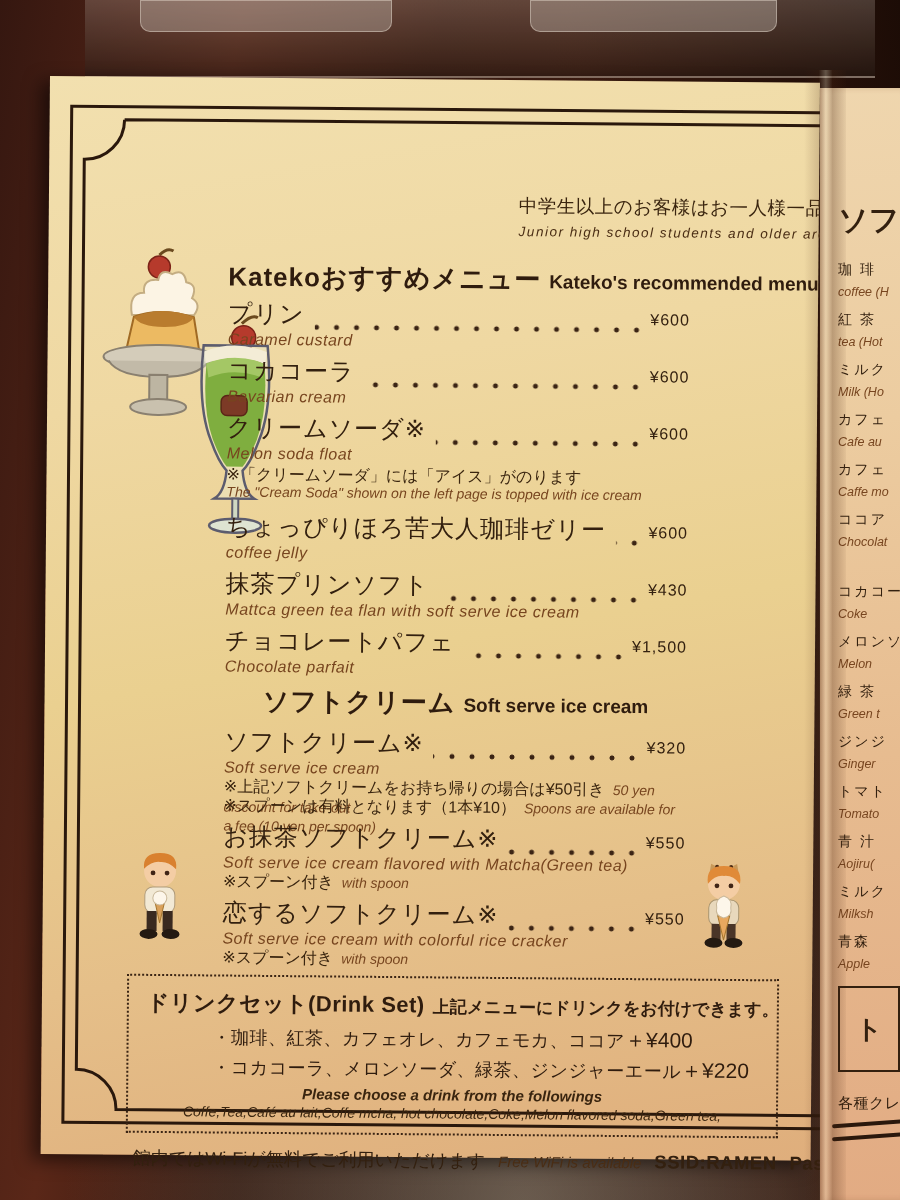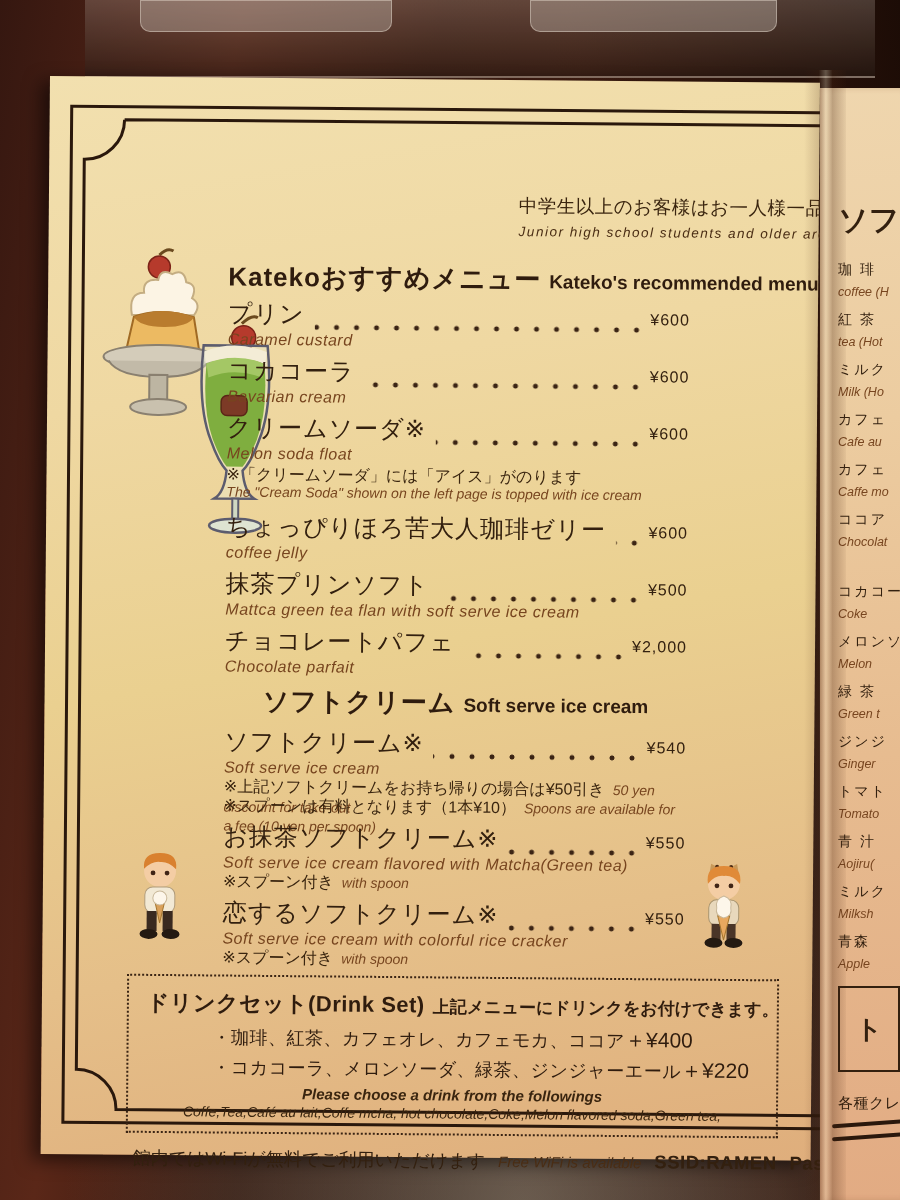--- a/index.html
+++ b/index.html
@@ -186,43 +186,43 @@
           <span class="leader"></span>
           <span class="price">¥600</span>
         </div>
       <div class="item-desc">coffee jelly</div>
     </div>
 
     <div class="item">
       <div class="item-row">
           <span class="item-name">抹茶プリンソフト</span>
           <span class="leader"></span>
-          <span class="price">¥500</span>
+          <span class="price">¥430</span>
         </div>
       <div class="item-desc">Mattca green tea flan with soft serve ice cream</div>
     </div>
 
     <div class="item">
       <div class="item-row">
           <span class="item-name">チョコレートパフェ</span>
           <span class="leader"></span>
-          <span class="price">¥2,000</span>
+          <span class="price">¥1,500</span>
         </div>
       <div class="item-desc">Chocolate parfait</div>
     </div>
 
     <div class="section-heading">
       <span class="jp">ソフトクリーム</span><span class="en">Soft serve ice cream</span>
     </div>
 
     <div class="item">
       <div class="item-row">
           <span class="item-name">ソフトクリーム※</span>
           <span class="leader"></span>
-          <span class="price">¥540</span>
+          <span class="price">¥320</span>
         </div>
       <div class="item-desc">Soft serve ice cream</div>
       <div class="item-note-jp"><span>※上記ソフトクリームをお持ち帰りの場合は¥50引き</span><span class="note-inline">50 yen discount for take-out</span></div>
       <div class="item-note-jp"><span>※スプーンは有料となります（1本¥10）</span><span class="note-inline">Spoons are available for a fee (10 yen per spoon)</span></div>
     </div>
 
     <div class="item">
       <div class="item-row">
           <span class="item-name">お抹茶ソフトクリーム※</span>
           <span class="leader"></span>

